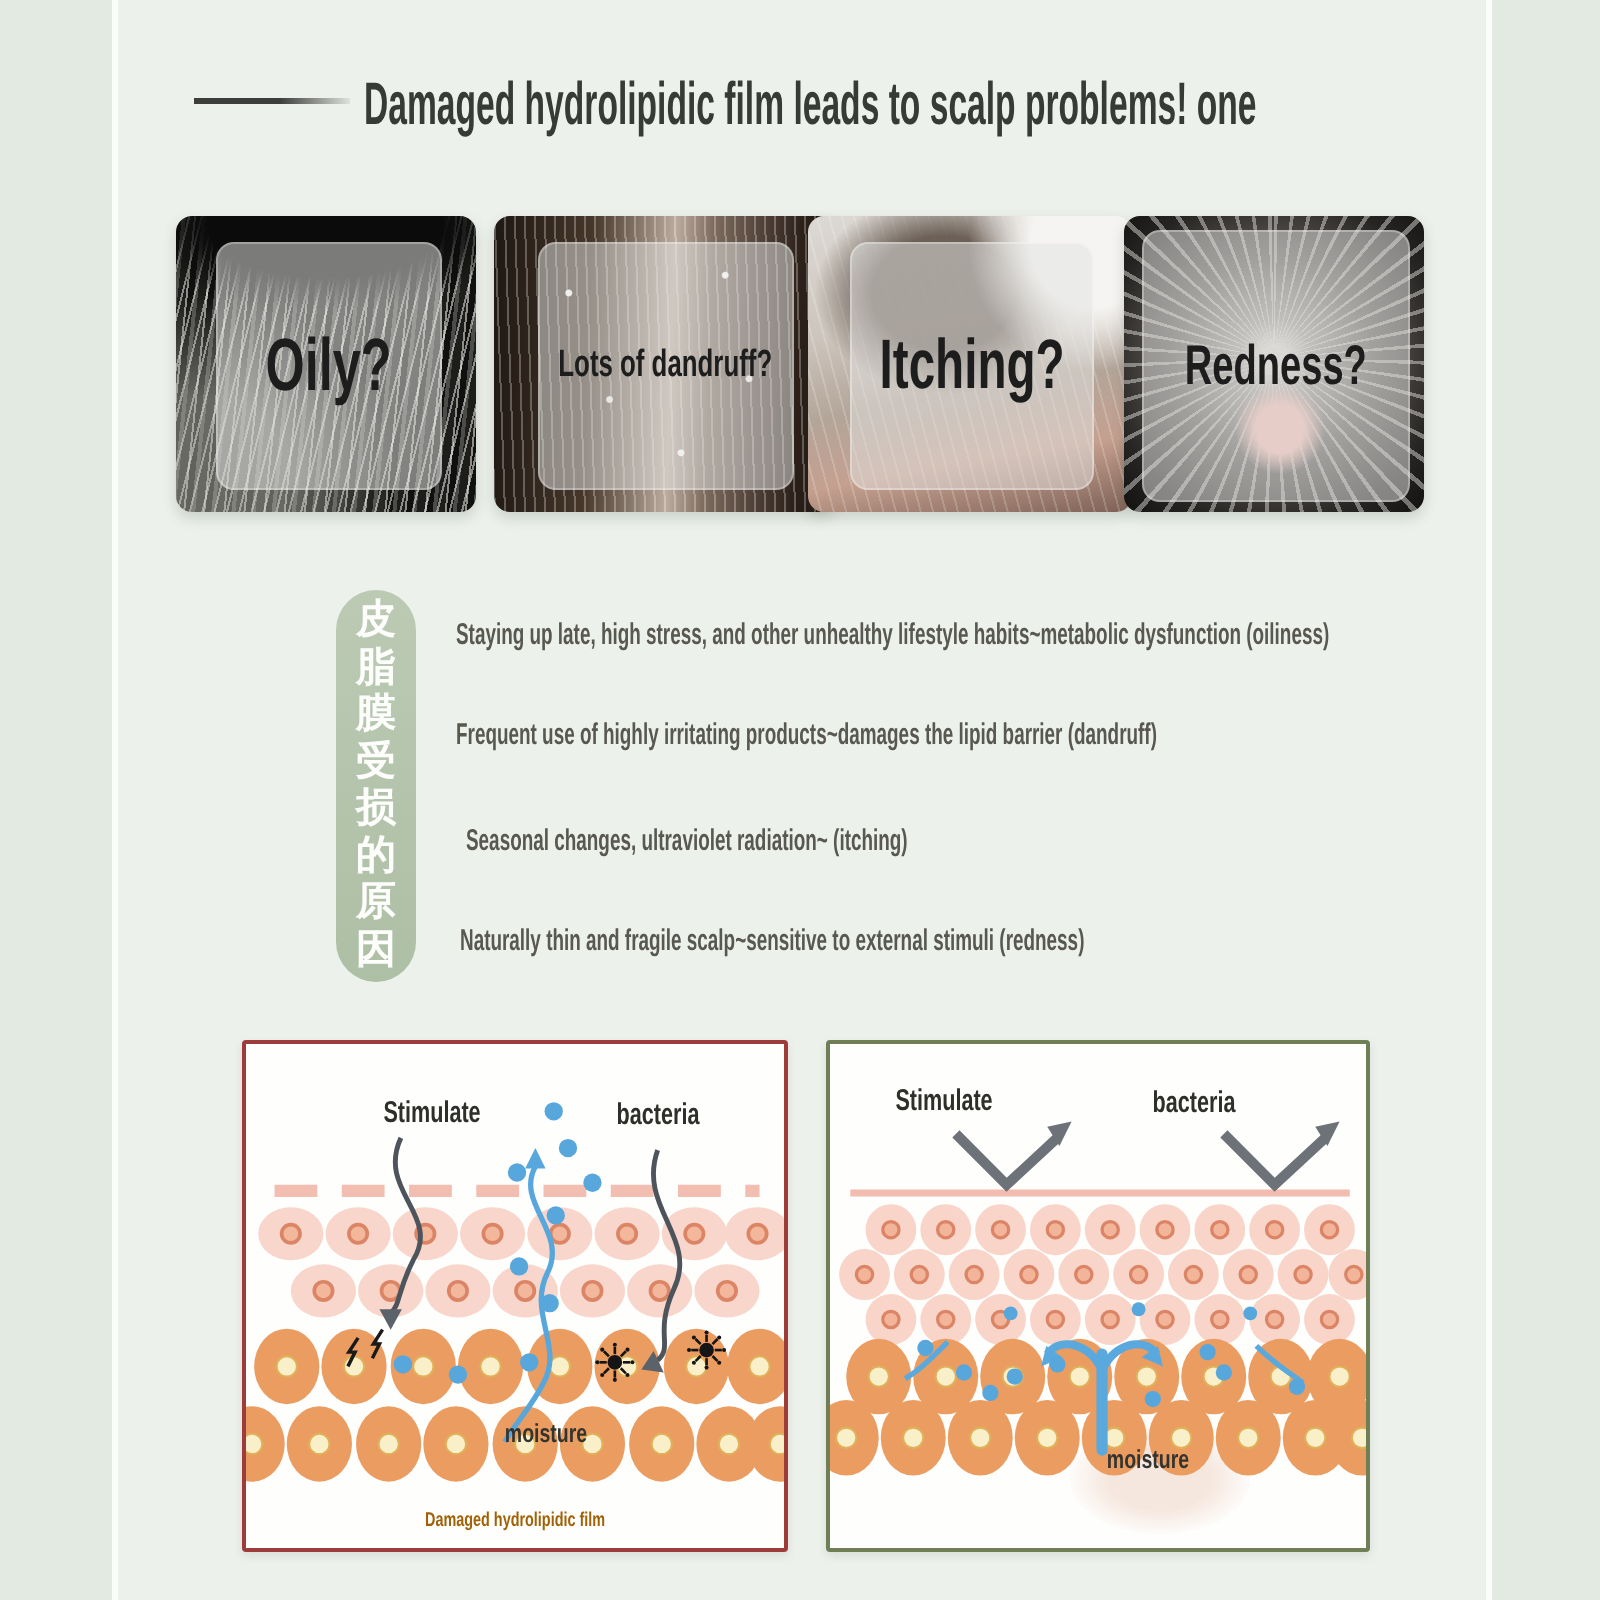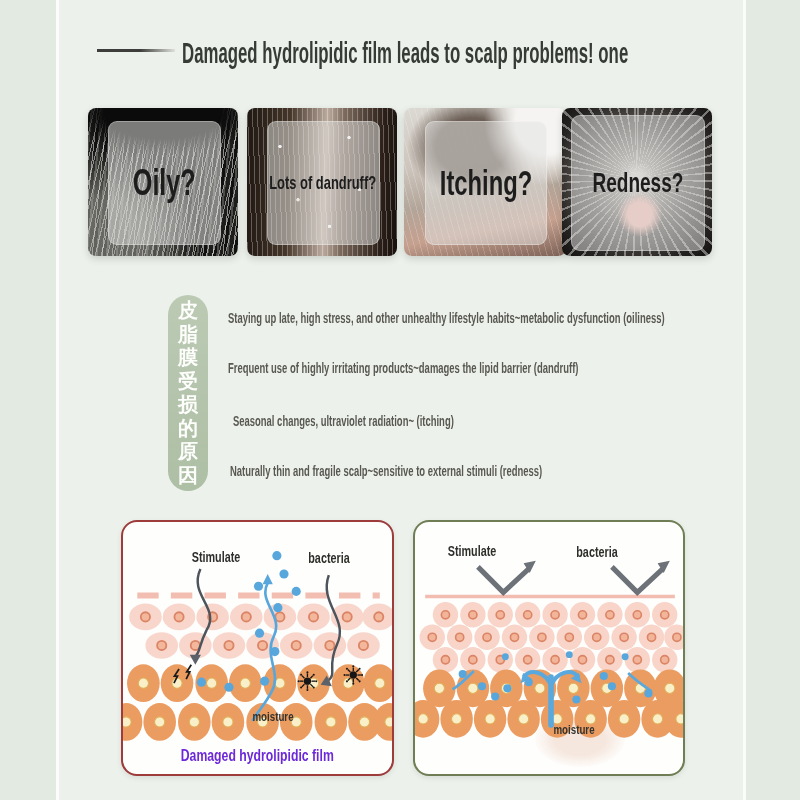--- a/index.html
+++ b/index.html
@@ -28,21 +28,21 @@
     radial-gradient(ellipse at 10% 90%, rgba(195,195,188,.45) 0 22%, transparent 50%),
     repeating-linear-gradient(104deg, rgba(250,250,248,.5) 0 1px, rgba(255,255,255,0) 1px 6px),
     repeating-linear-gradient(96deg, #101010 0 3px, #4c4c48 3px 5px, #1d1d1b 5px 9px, #8e8e86 9px 10px);}
   .t2{left:247px;background:
     radial-gradient(circle 2px at 22% 26%, #fff 70%, transparent 100%),
     radial-gradient(circle 2px at 68% 20%, #fff 70%, transparent 100%),
     radial-gradient(circle 2px at 34% 62%, #f3efe9 70%, transparent 100%),
     radial-gradient(circle 2px at 75% 55%, #f3efe9 70%, transparent 100%),
     radial-gradient(circle 2px at 55% 80%, #fff 70%, transparent 100%),
     repeating-linear-gradient(88deg, rgba(255,255,255,.28) 0 1px, rgba(255,255,255,0) 1px 5px),
-    linear-gradient(92deg, #1f1712 0%, #453629 28%, #97877a 45%, #bbab9e 52%, #7c6a5d 63%, #2d211a 88%, #170f0b 100%);}
+    linear-gradient(92deg, #1f1712 0%, #453629 28%, #97877a 45%, #bbab9e 52%, #7c6a5d 63%, #2d211a 88%, #170f0b 100%); padding-left: 20px;}
   .t3{left:404px;background:
     radial-gradient(circle at 88% 10%, #f5f4f2 0 16%, transparent 32%),
     radial-gradient(ellipse 95px 75px at 42% 26%, rgba(90,76,67,.85) 0 38%, transparent 68%),
     repeating-linear-gradient(75deg, rgba(255,255,255,.18) 0 1px, rgba(255,255,255,0) 1px 6px),
     linear-gradient(170deg, #dcd9d3 0%, #cdc5bd 35%, #b3a599 58%, #c5a08f 78%, #7e6256 100%); padding-left: 12px;}
   .t4{left:562px;background:
     radial-gradient(circle at 52% 72%, #ebb7ae 0 9%, rgba(235,183,174,0) 17%),
     repeating-conic-gradient(from 0deg at 50% 48%, rgba(232,230,226,.45) 0deg 1.5deg, rgba(40,38,36,0) 1.5deg 6.5deg),
     radial-gradient(circle at 50% 48%, #d0ccc8 0 6%, #9d9995 18%, #605c59 45%, #272523 78%, #121110 100%);}
   .tile .ov{
@@ -65,30 +65,30 @@
   }
   .cause{
     position:absolute;font-size:15px;font-weight:bold;color:#585851;
     white-space:nowrap;transform:scaleX(.63);transform-origin:left top;
   }
   .c0{left:228px;top:309px;}
   .c1{left:228px;top:359px;}
   .c2{left:233px;top:412px;}
   .c3{left:230px;top:462px;}
   
-  .card{position:absolute;top:520px;height:252px;background:#fefefd;border-radius:16px;box-shadow:0 2px 5px rgba(80,90,80,.12);}
+  .card{position:absolute;top:520px;height:252px;background:#fefefd;border-radius:2px;box-shadow:0 2px 5px rgba(80,90,80,.12);}
   .card-damaged{left:121px;width:269px;border:2.5px solid #9e3c3c;}
   .card-healthy{left:413px;width:268px;border:2px solid #6f7e55;}
   .card svg{position:absolute;inset:0;width:100%;height:100%;}
   .clab{position:absolute;width:80px;text-align:center;font-size:15px;font-weight:bold;color:#2e2e2a;transform:scaleX(.72);white-space:nowrap;}
   .s1{left:53px;top:26px;}  .b1{left:166px;top:27px;}
   .s2{left:17px;top:20px;}  .b2{left:142px;top:21px;}
   .moist{position:absolute;width:80px;text-align:center;font-size:13px;font-weight:bold;color:#33332f;transform:scaleX(.75);white-space:nowrap;}
   .m1{left:110px;top:187px;} .m2{left:119px;top:200px;}
-  .cap{position:absolute;bottom:8px;left:0;right:0;text-align:center;font-size:17px;font-weight:bold;color:#6d28d9;}
+  .cap{position:absolute;bottom:8px;left:0;right:0;text-align:center;font-size:10px;font-weight:bold;color:#a16207;}
   .cap span{display:inline-block;transform:scaleX(.72);white-space:nowrap;}
   .smudge{position:absolute;left:120px;top:190px;width:90px;height:55px;border-radius:50%;
     background:radial-gradient(ellipse at center, rgba(226,178,150,.30) 0 40%, rgba(226,178,150,0) 75%);}
 </style>
 </head>
 <body>
 
 <div class="stage">
   <div class="center-panel"></div>
 

